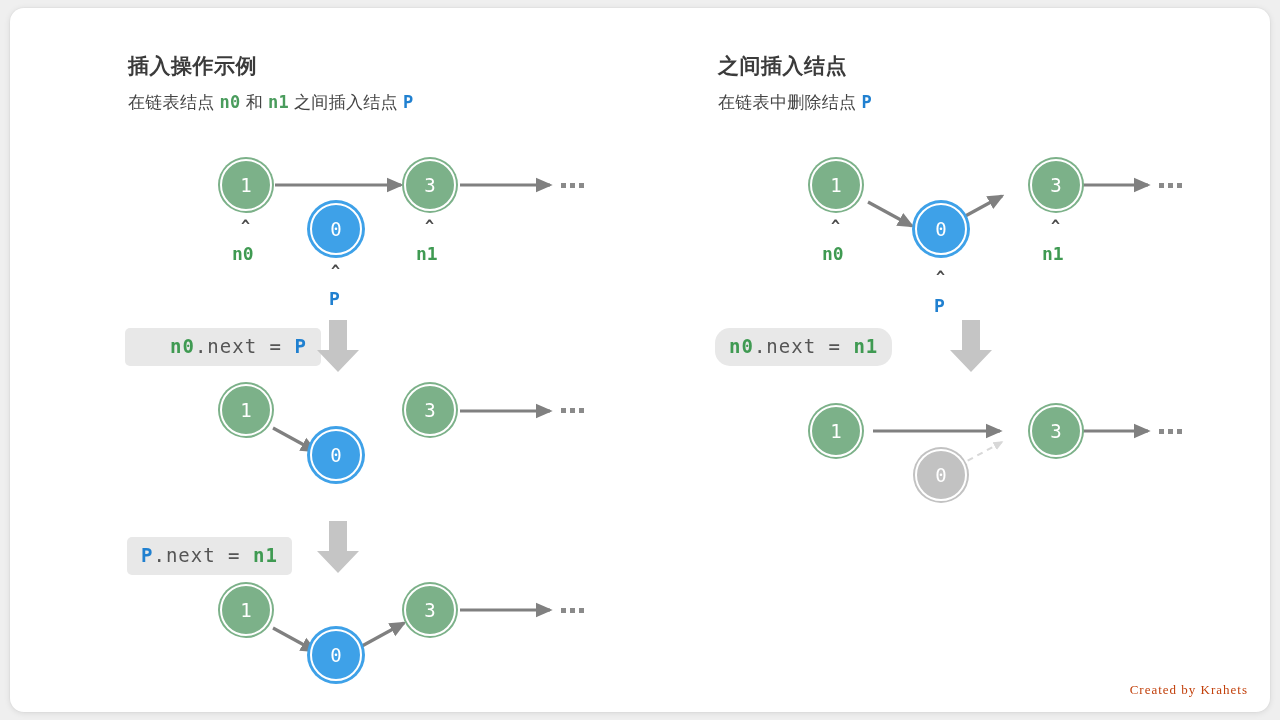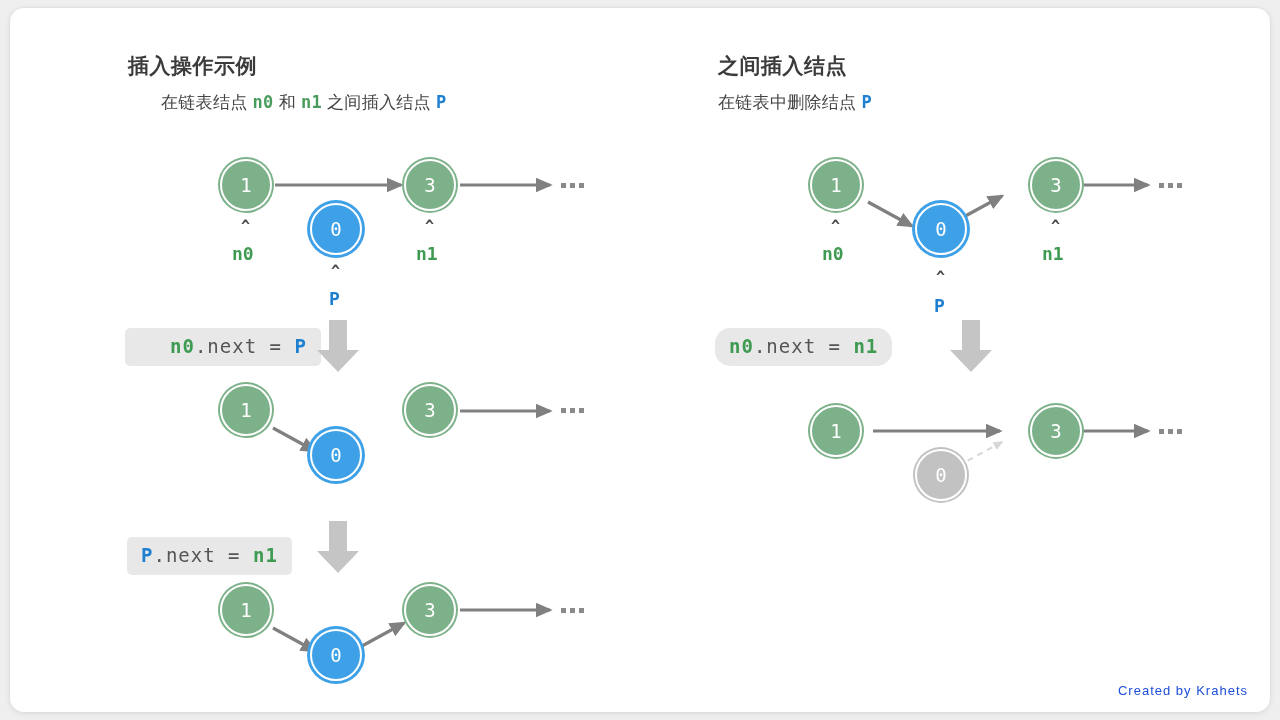--- a/index.html
+++ b/index.html
@@ -135,40 +135,40 @@
     left: 0; top: 0;
     width: 630px; height: 704px;
     overflow: visible;
     z-index: 1;
   }
 
   .credit {
     position: absolute;
     right: 22px;
     bottom: 14px;
-    font-family: Liberation Sans, sans-serif;
+    font-family: Liberation Serif, serif;
     font-size: 13px;
-    color: #1d4ed8;
+    color: #c2410c;
     letter-spacing: 1px;
   }
 
   
   .down-arrow { position: absolute; z-index: 2; }
 </style>
 </head>
 <body>
 
 <div id="root">
   <div class="card">
 
     <div class="panel panel-left">
 
       <div class="title" style="left:118px; top:44px;">插入操作示例</div>
 
-      <div class="subtitle" style="left:118px; top:83px;margin-left:33px;">
+      <div class="subtitle" style="left:118px; top:83px;">
         <span>在链表结点 </span><span class="mono-green">n0</span><span> 和 </span><span class="mono-green">n1</span><span> 之间插入结点 </span><span class="mono-blue">P</span>
       </div>
 
       <svg class="layer">
         <defs>
           <marker id="ah-gray" viewBox="0 0 10 10" refX="8.4" refY="5" markerWidth="5.2" markerHeight="5.2" orient="auto-start-reverse">
             <path d="M 0 0.6 L 10 5 L 0 9.4 z" fill="#808080"></path>
           </marker>
           <marker id="ah-light" viewBox="0 0 10 10" refX="8.4" refY="5" markerWidth="5.0" markerHeight="5.0" orient="auto-start-reverse">
             <path d="M 0 0.6 L 10 5 L 0 9.4 z" fill="#d8d8d8"></path>

